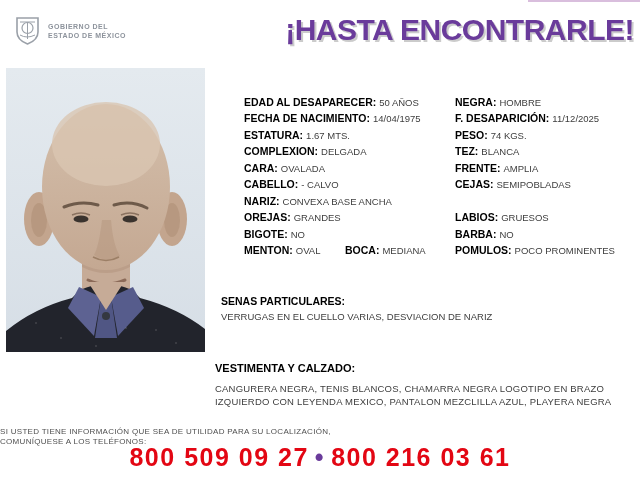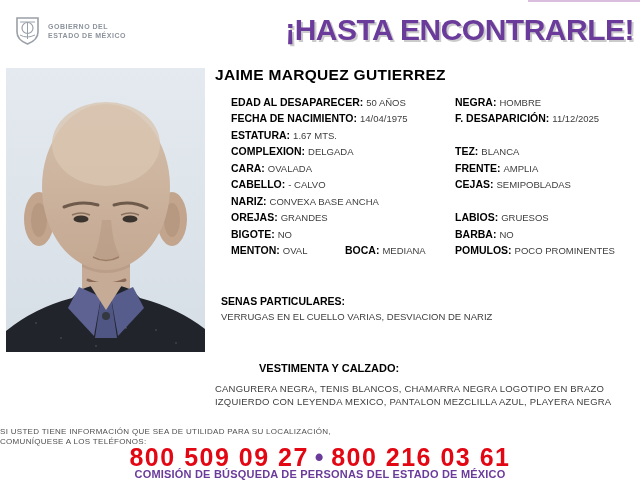--- a/index.html
+++ b/index.html
@@ -17,31 +17,31 @@
          white-space:nowrap;}
 
   
   .photo{position:absolute;left:6px;top:68px;width:199px;height:284px;overflow:hidden;}
 
   
   .name{position:absolute;left:215px;top:66px;font-size:15.5px;font-weight:bold;letter-spacing:.3px;}
   .rows{position:absolute;left:215px;top:92px;width:421px;}
   .row{position:relative;height:16.45px;white-space:nowrap;}
   .c{position:absolute;top:0;white-space:nowrap;}
-  .c.l{left:0;padding-left:16px;} .c.m{left:130px;} .c.r{left:240px;}
+  .c.l{left:13px;padding-left:16px;} .c.m{left:130px;} .c.r{left:240px;}
   .lb{font-weight:bold;font-size:10.5px;color:#000;}
   .vl{font-size:9.5px;color:#3d3d3d;margin-left:3px;}
 
   .block{position:absolute;white-space:nowrap;}
   .block .lb{font-size:10.5px;}
   .block .bv{font-size:9.5px;color:#3d3d3d;display:block;margin-top:2px;}
   .block-lastseen{left:215px;top:252px;}
   .block-senas{left:221px;top:291px;}
   .block-vest{left:215px;top:358px;white-space:normal;width:424px;}
-  .block-vest .lb{font-size:11px;margin-left:44px;}
+  .block-vest .lb{font-size:11px;}
   .block-vest .bv{margin-top:6px;line-height:13px;letter-spacing:.2px;}
 
   
   .info{position:absolute;top:427px;left:0;right:0;text-align:left;font-size:8px;
         line-height:10px;color:#4f4f4f;letter-spacing:.3px;}
   .phones{position:absolute;top:443px;left:0;right:0;text-align:center;
           font-size:25px;font-weight:800;color:#e30613;letter-spacing:1.5px;white-space:nowrap;}
   .phones .sep{color:#6a3b9b;margin:0 6px;}
   .org{position:absolute;top:468px;left:0;right:0;text-align:center;
        font-size:11px;font-weight:bold;color:#6a3b9b;letter-spacing:.2px;}
@@ -120,33 +120,33 @@
         <circle cx="30" cy="255" r="1"></circle>
           <circle cx="55" cy="270" r="1"></circle>
           <circle cx="150" cy="262" r="1"></circle>
         <circle cx="170" cy="275" r="1"></circle>
           <circle cx="90" cy="278" r="1"></circle>
           <circle cx="120" cy="260" r="1"></circle>
       </g>
     </svg>
   </div>
 
-  <div class="name">JAIME MARQUEZ GUTIERREZ</div>
 
   <div class="rows">
     <div class="row">
       <span class="c l"><span class="lb">EDAD AL DESAPARECER:</span><span class="vl">50 AÑOS</span></span>
       <span class="c r"><span class="lb">NEGRA:</span><span class="vl">HOMBRE</span></span>
     </div>
     <div class="row">
       <span class="c l"><span class="lb">FECHA DE NACIMIENTO:</span><span class="vl">14/04/1975</span></span>
       <span class="c r"><span class="lb">F. DESAPARICIÓN:</span><span class="vl">11/12/2025</span></span>
     </div>
     <div class="row">
       <span class="c l"><span class="lb">ESTATURA:</span><span class="vl">1.67 MTS.</span></span>
+      <span class="c r"><span class="lb">PESO:</span><span class="vl">74 KGS.</span></span>
     </div>
     <div class="row">
       <span class="c l"><span class="lb">COMPLEXION:</span><span class="vl">DELGADA</span></span>
       <span class="c r"><span class="lb">TEZ:</span><span class="vl">BLANCA</span></span>
     </div>
     <div class="row">
       <span class="c l"><span class="lb">CARA:</span><span class="vl">OVALADA</span></span>
       <span class="c r"><span class="lb">FRENTE:</span><span class="vl">AMPLIA</span></span>
     </div>
     <div class="row">
@@ -182,15 +182,14 @@
     <span class="bv">CANGURERA  NEGRA, TENIS  BLANCOS, CHAMARRA  NEGRA   LOGOTIPO EN BRAZO IZQUIERDO CON LEYENDA MEXICO, PANTALON MEZCLILLA AZUL, PLAYERA  NEGRA</span>
   </div>
 
   <div class="info">
     <div>SI USTED TIENE INFORMACIÓN QUE SEA DE UTILIDAD PARA SU LOCALIZACIÓN,</div>
     <div>COMUNÍQUESE A LOS TELÉFONOS:</div>
   </div>
   <div class="phones">
     <span>800 509 09 27</span><span class="sep">•</span><span>800 216 03 61</span>
   </div>
-  <div class="org">COMISIÓN DE BÚSQUEDA DE PERSONAS DEL ESTADO DE MÉXICO</div>
 
 </div>
 
 </body></html>

